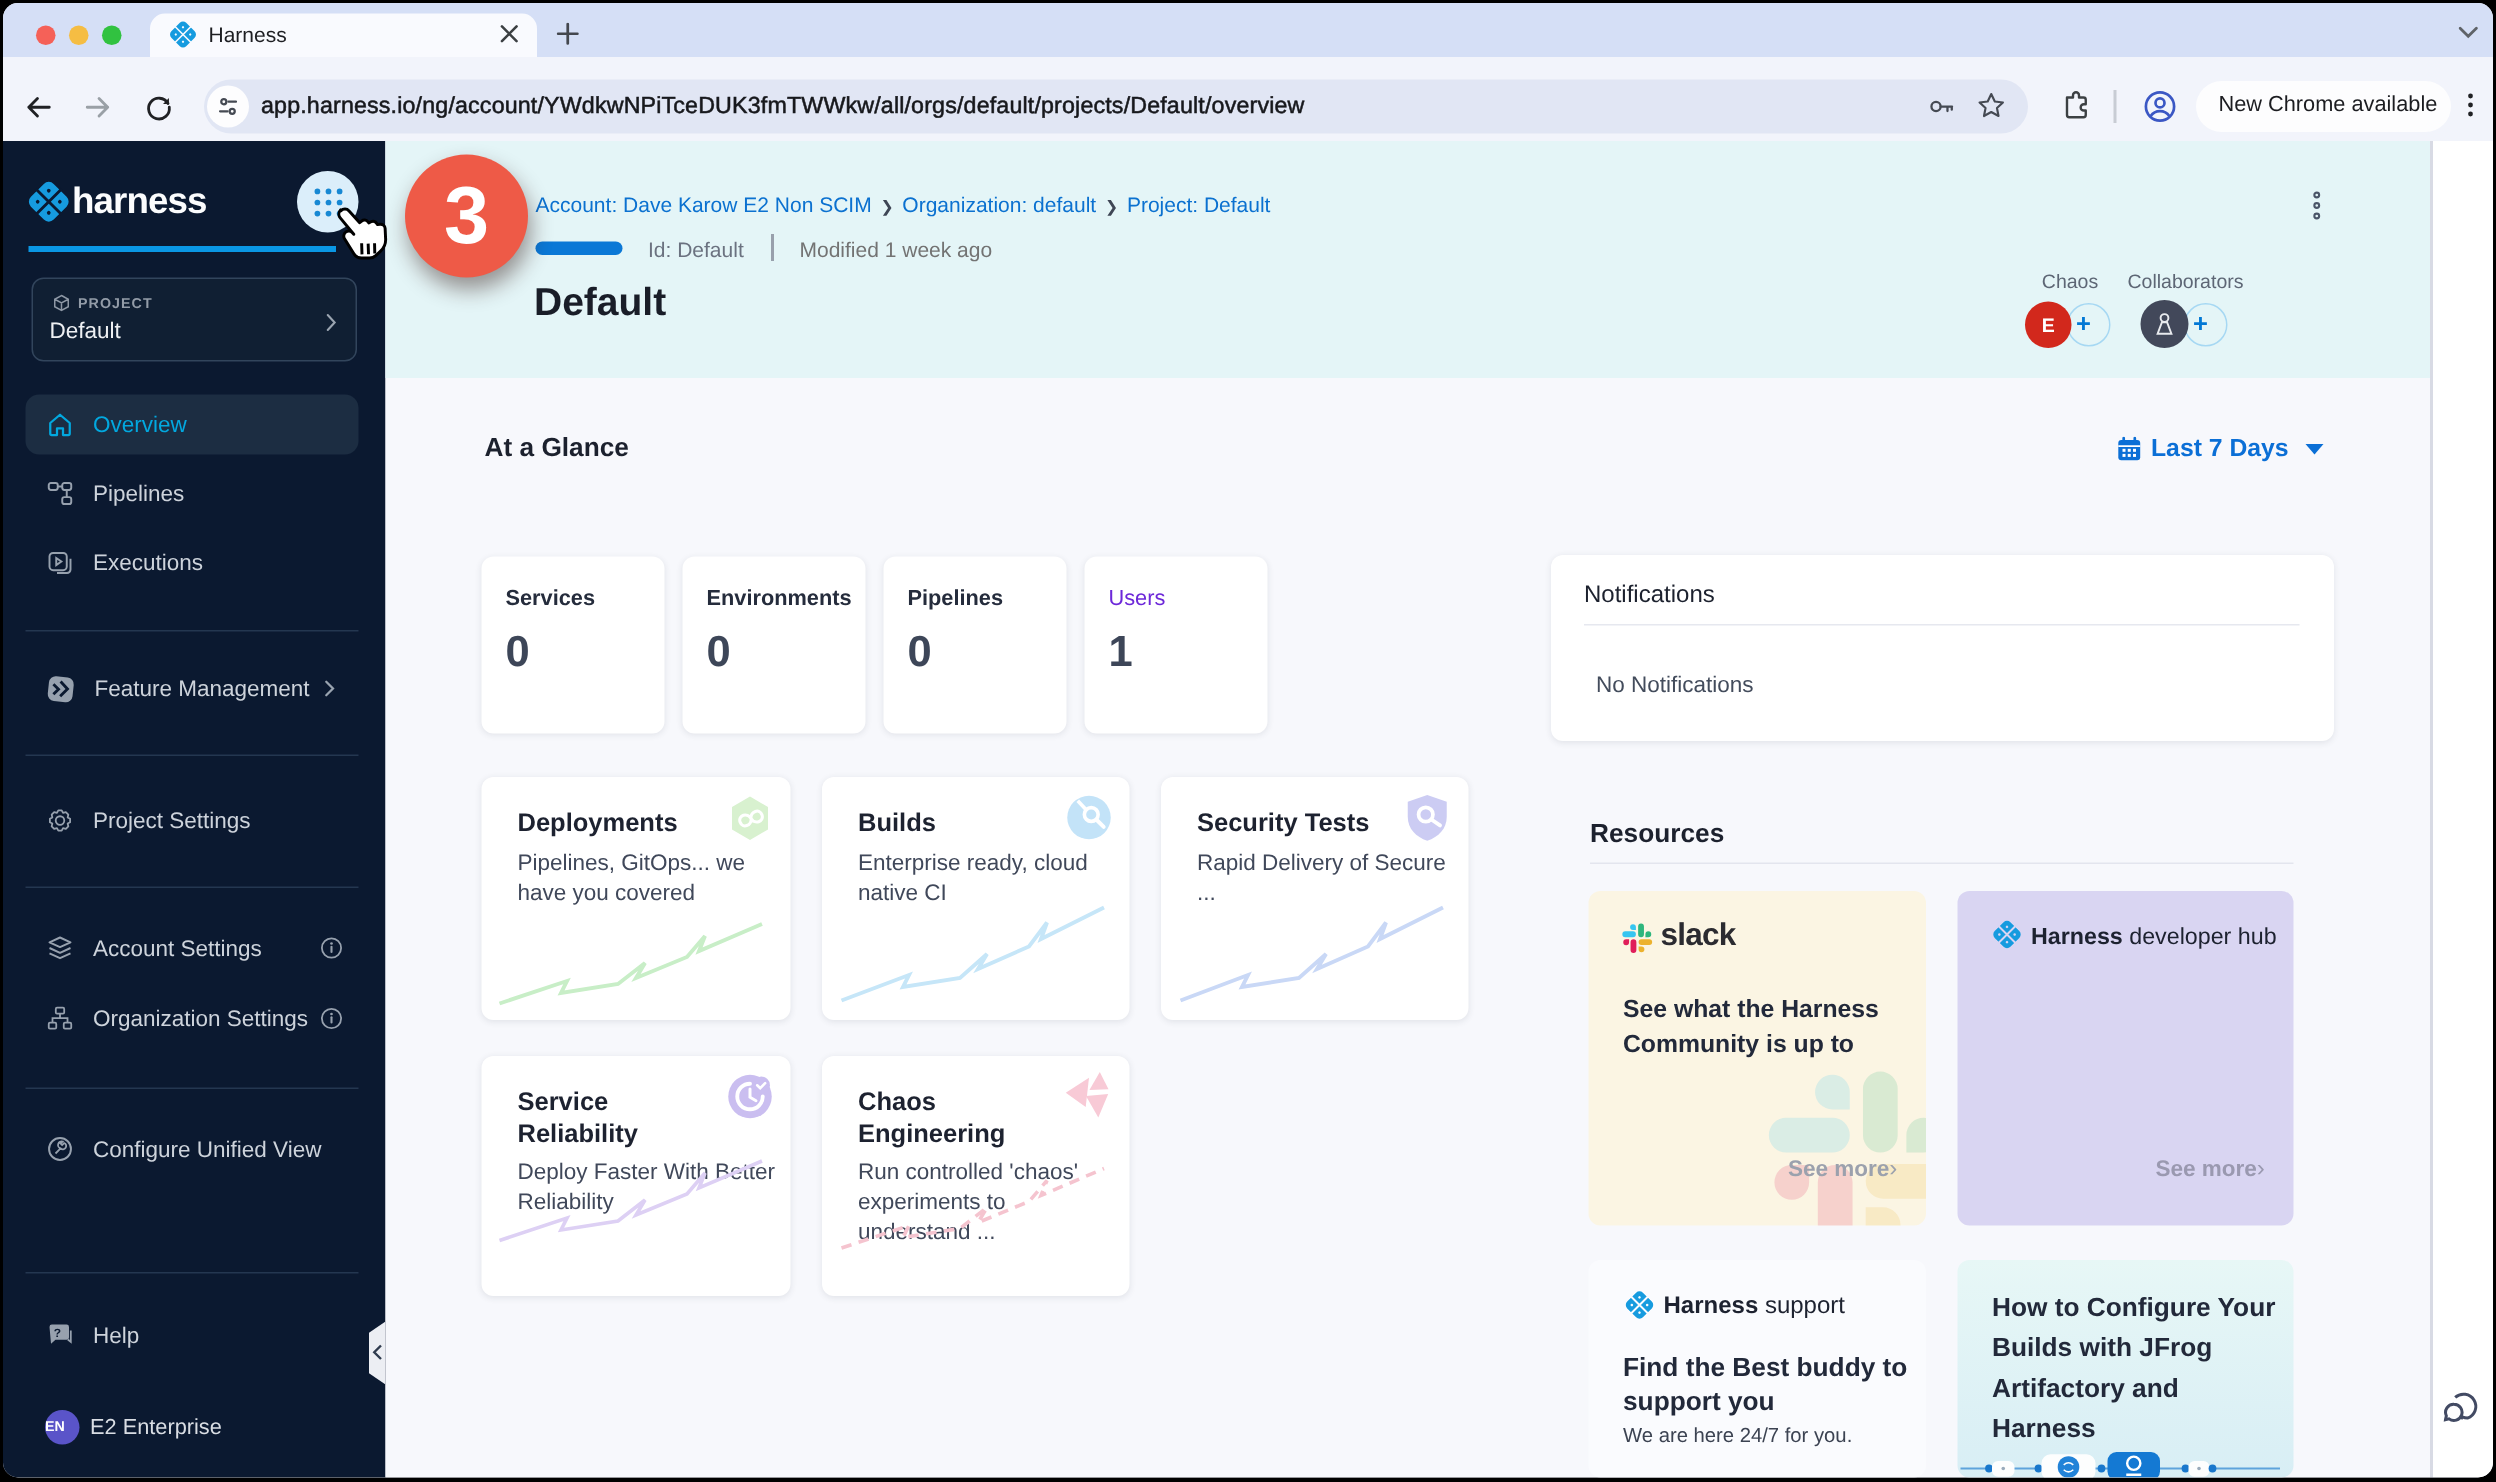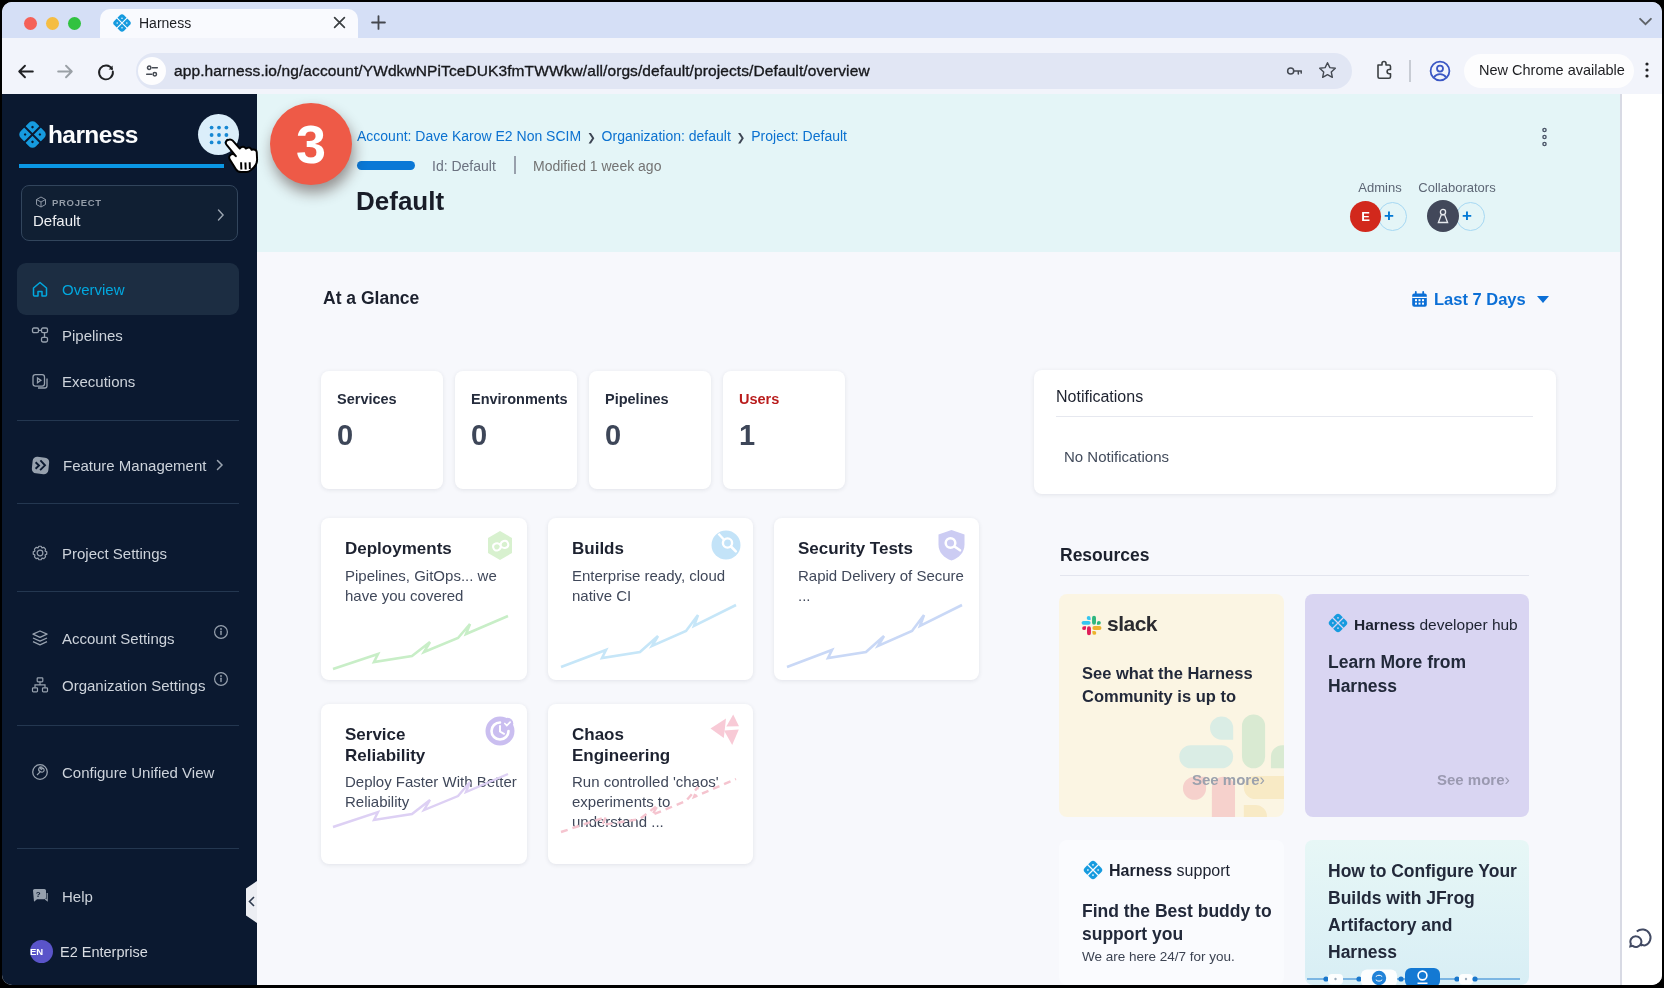--- a/index.html
+++ b/index.html
@@ -10,21 +10,21 @@
 #stage{position:absolute;left:-2px;top:-2px;width:1664px;height:988px}
 
 #tabstrip{position:absolute;left:2px;top:2px;width:1660px;height:36px;background:#d5dff6}
 .tl{position:absolute;top:17px;width:13px;height:13px;border-radius:50%}
 #tab{position:absolute;left:100px;top:9px;width:258px;height:29px;background:#f9fafe;border-radius:10px 10px 0 0}
 #toolbar{position:absolute;left:2px;top:38px;width:1660px;height:56px;background:#f2f4fb}
 #urlbar{position:absolute;left:136px;top:53px;width:1216px;height:36px;border-radius:18px;background:#e1e6f4}
 
 #sidebar{position:absolute;left:2px;top:94px;width:255px;height:891px;background:#0b1930;overflow:hidden}
 .sbtxt{color:#cdd3db;font-size:15px}
-.sbrow{position:absolute;left:17px;width:222px;height:52px;border-radius:9px;display:flex;align-items:center}
+.sbrow{position:absolute;left:17px;width:222px;height:40px;border-radius:9px;display:flex;align-items:center}
 .sbrow svg{margin-left:14px;flex:0 0 auto}
 .sbrow span{margin-left:13px}
 .sbdiv{position:absolute;left:17px;width:222px;height:1px;background:#243750}
 
 #main{position:absolute;left:257px;top:94px;width:1363px;height:891px;background:#f7f8fc}
 #pghead{position:absolute;top:94px;width:1363px;height:158px;background:#e4f5f7}
 .card{position:absolute;background:#fff;border-radius:8px;box-shadow:0 1px 4px rgba(40,48,70,.10)}
 .crumb{color:#0b71d0;font-size:14px}
 .modtitle{font-size:17px;font-weight:bold;color:#1d2230;line-height:20px}
 .modbody{font-size:15px;color:#40485a;line-height:20px}
@@ -255,21 +255,21 @@
 <div class="abs" style="left:514px;top:156px;width:1.5px;height:18px;background:#98a0ac"></div>
 <div class="abs" style="left:533px;top:158px;font-size:14px;color:#737373">Modified 1 week ago</div>
 <div class="abs" style="left:356px;top:186px;font-size:26px;font-weight:bold;color:#191d28">Default</div>
 <svg class="abs" style="left:1540px;top:127px" width="9" height="21" viewBox="0 0 9 21">
         <g fill="none" stroke="#4a5568" stroke-width="1.4">
           <circle cx="4.5" cy="3" r="1.6"></circle>
           <circle cx="4.5" cy="10" r="1.6"></circle>
           <circle cx="4.5" cy="17" r="1.6"></circle>
         </g>
       </svg>
-<div class="abs" style="left:1350px;top:180px;width:60px;text-align:center;font-size:13px;color:#5d6675">Admins</div>
+<div class="abs" style="left:1350px;top:180px;width:60px;text-align:center;font-size:13px;color:#5d6675">Chaos</div>
 <div class="abs" style="left:1412px;top:180px;width:90px;text-align:center;font-size:13px;color:#5d6675">Collaborators</div>
 <div class="abs" style="left:1378px;top:202px;width:29px;height:29px;border-radius:50%;border:1.5px solid #a6d8f3"></div>
 <div class="abs" style="left:1384px;top:206px;font-size:17px;color:#0278d5;font-weight:bold">+</div>
 <div class="abs" style="left:1350px;top:201px;width:31px;height:31px;border-radius:50%;background:#d2281c;text-align:center;line-height:31px;color:#fff;font-size:13px;font-weight:bold">E</div>
 <div class="abs" style="left:1456px;top:202px;width:29px;height:29px;border-radius:50%;border:1.5px solid #a6d8f3"></div>
 <div class="abs" style="left:1462px;top:206px;font-size:17px;color:#0278d5;font-weight:bold">+</div>
 <div class="abs" style="left:1427px;top:200px;width:32px;height:32px;border-radius:50%;background:#42485a"></div>
 <svg class="abs" style="left:1435px;top:207px" width="16" height="18" viewBox="0 0 16 18">
         <g fill="none" stroke="#e8eaee" stroke-width="1.3">
           <circle cx="8" cy="5" r="2.6"></circle>
@@ -294,21 +294,21 @@
 <div class="abs" style="left:1434px;top:290px;font-size:16.5px;font-weight:bold;color:#0b6fd6">Last 7 Days</div>
 <div class="abs" style="left:1537px;top:296px;width:0;height:0;border-left:6px solid transparent;border-right:6px solid transparent;border-top:7px solid #0b6fd6"></div>
 
 <div class="card" style="left:321px;top:371px;width:122px;height:118px"></div>
 <div class="card" style="left:455px;top:371px;width:122px;height:118px"></div>
 <div class="card" style="left:589px;top:371px;width:122px;height:118px"></div>
 <div class="card" style="left:723px;top:371px;width:122px;height:118px"></div>
 <div class="abs" style="left:337px;top:391px;font-size:14.5px;font-weight:bold;color:#252c3c">Services</div>
 <div class="abs" style="left:471px;top:391px;font-size:14.5px;font-weight:bold;color:#252c3c">Environments</div>
 <div class="abs" style="left:605px;top:391px;font-size:14.5px;font-weight:bold;color:#252c3c">Pipelines</div>
-<div class="abs" style="left:739px;top:391px;font-size:14.5px;font-weight:bold;color:#b91c1c">Users</div>
+<div class="abs" style="left:739px;top:391px;font-size:14.5px;font-weight:normal;color:#6d28d9">Users</div>
 <div class="abs" style="left:337px;top:419px;font-size:29px;font-weight:bold;color:#3d4658">0</div>
 <div class="abs" style="left:471px;top:419px;font-size:29px;font-weight:bold;color:#3d4658">0</div>
 <div class="abs" style="left:605px;top:419px;font-size:29px;font-weight:bold;color:#3d4658">0</div>
 <div class="abs" style="left:739px;top:419px;font-size:29px;font-weight:bold;color:#3d4658">1</div>
 
 <div class="card" style="left:1034px;top:370px;width:522px;height:124px"></div>
 <div class="abs" style="left:1056px;top:388px;font-size:16px;font-weight:normal;color:#1c212e">Notifications</div>
 <div class="abs" style="left:1056px;top:416px;width:477px;height:1px;background:#e6e8ef"></div>
 <div class="abs" style="left:1064px;top:448px;font-size:15px;color:#434c5c">No Notifications</div>
 
@@ -407,21 +407,20 @@
         <g transform="rotate(45 10 10)">
           <rect x="2.6" y="2.6" width="14.8" height="14.8" rx="3.2" fill="#169bdf"></rect>
           <path d="M1.5 10h17M10 1.5v17" stroke="#d9d5f2" stroke-width="1.3"></path>
           <circle cx="6.4" cy="6.4" r=".85" fill="#d9d5f2"></circle>
           <circle cx="13.6" cy="6.4" r=".85" fill="#d9d5f2"></circle>
           <circle cx="6.4" cy="13.6" r=".85" fill="#d9d5f2"></circle>
           <circle cx="13.6" cy="13.6" r=".85" fill="#d9d5f2"></circle>
         </g>
       </svg>
 <div class="abs" style="left:1354px;top:616px;font-size:15.5px;color:#1d2230"><b>Harness</b> developer hub</div>
-<div class="abs" style="left:1328px;top:650px;width:190px;font-size:17.5px;font-weight:bold;color:#22293a;line-height:24px">Learn More from Harness</div>
 <div class="abs" style="left:1437px;top:771px;font-size:15px;font-weight:bold;color:#9a99b0">See more<span style="font-weight:normal;font-size:16px">›</span></div>
 
 <div class="rescard" style="left:1059px;top:840px;width:225px;height:145px;background:#fafbfe"></div>
 <svg class="abs" style="left:1083px;top:860px" width="20" height="20" viewBox="0 0 20 20">
         <g transform="rotate(45 10 10)">
           <rect x="2.6" y="2.6" width="14.8" height="14.8" rx="3.2" fill="#169bdf"></rect>
           <path d="M1.5 10h17M10 1.5v17" stroke="#fafbfe" stroke-width="1.3"></path>
           <circle cx="6.4" cy="6.4" r=".85" fill="#fafbfe"></circle>
           <circle cx="13.6" cy="6.4" r=".85" fill="#fafbfe"></circle>
           <circle cx="6.4" cy="13.6" r=".85" fill="#fafbfe"></circle>

